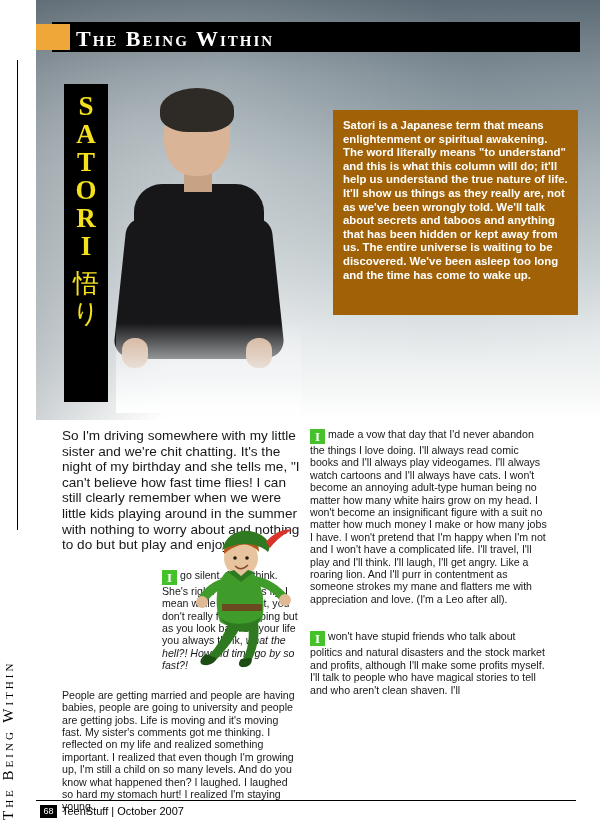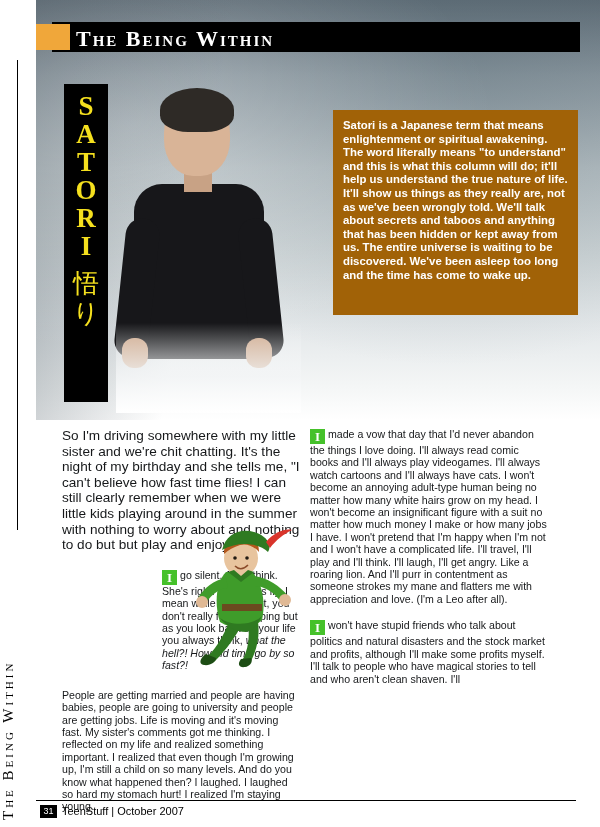--- a/index.html
+++ b/index.html
@@ -489,24 +489,24 @@
       <span class="dropcap">I</span><span>go silent. And I think. She's right. Time does fly. I mean while you're in it, you don't really feel it slipping but as you look back on your life you always think,</span>
       <span class="italic">what the hell?! How did time go by so fast?!</span>
     </p>
     <p class="para" style="clear:both;">People are getting married and people are having babies, people are going to university and people are getting jobs. Life is moving and it's moving fast. My sister's comments got me thinking. I reflected on my life and realized something important. I realized that even though I'm growing up, I'm still a child on so many levels. And do you know what happened then? I laughed. I laughed so hard my stomach hurt! I realized I'm staying young.</p>
   </div>
 
   <div class="col col-right">
     <p class="para">
       <span class="dropcap">I</span><span>made a vow that day that I'd never abandon the things I love doing. I'll always read comic books and I'll always play videogames. I'll always watch cartoons and I'll always have cats. I won't become an annoying adult-type human being no matter how many white hairs grow on my head. I won't become an insignificant figure with a suit no matter how much money I make or how many jobs I have. I won't pretend that I'm happy when I'm not and I won't have a complicated life. I'll travel, I'll play and I'll think. I'll laugh, I'll get angry. Like a roaring lion. And I'll purr in contentment as someone strokes my mane and flatters me with appreciation and love. (I'm a Leo after all).</span>
     </p>
-    <p class="para" style="margin-top:14px;">
+    <p class="para" style="margin-top:25px;">
       <span class="dropcap">I</span><span>won't have stupid friends who talk about politics and natural disasters and the stock market and profits, although I'll make some profits myself. I'll talk to people who have magical stories to tell and who aren't clean shaven. I'll</span>
     </p>
   </div>
 
   <div class="footer">
     <div class="footer-rule"></div>
-    <div class="page-num">31</div>
+    <div class="page-num">68</div>
     <div class="footer-text">TeenStuff | October 2007</div>
   </div>
 
 </div>
 
 </body></html>

